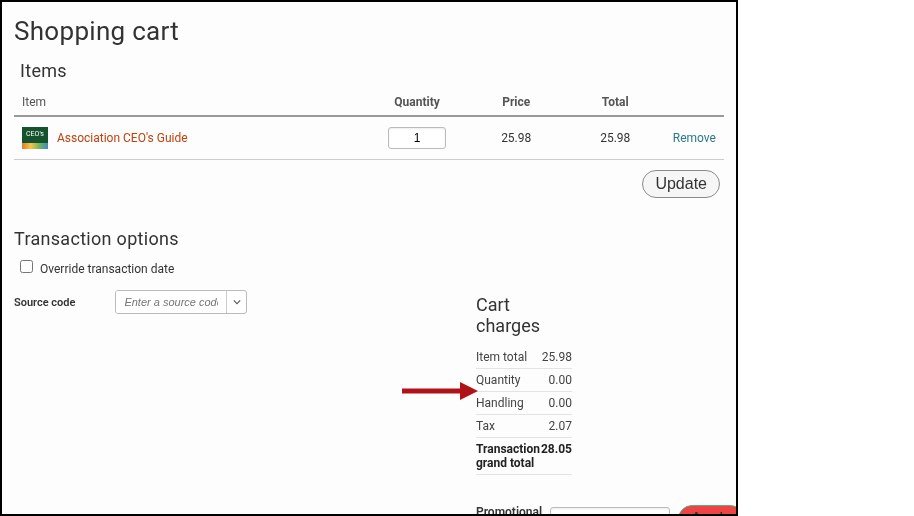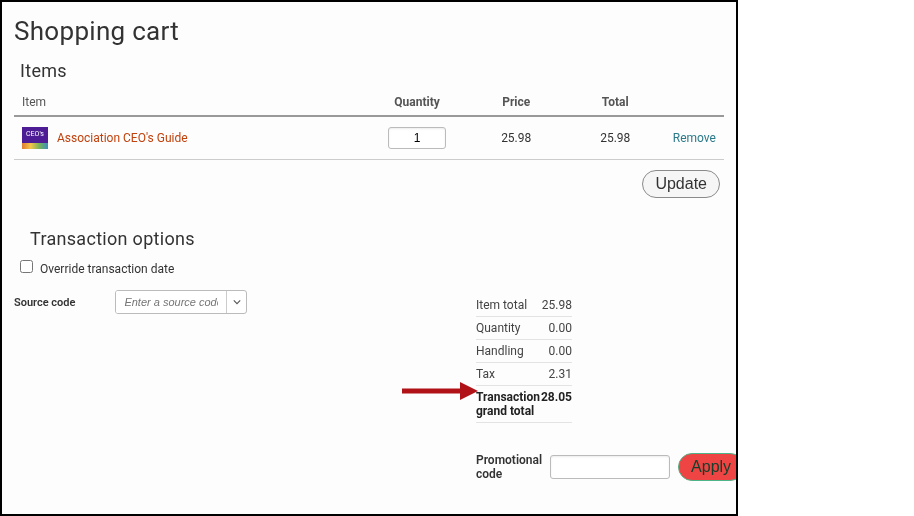--- a/index.html
+++ b/index.html
@@ -13,21 +13,21 @@
     overflow: hidden;
     background: #fdfdfd;
   }
   h1.page-title { font-size: 26px; font-weight: 400; margin: 4px 0 14px 0; color: #333; letter-spacing: 0.3px; }
   h2.section-title { font-size: 18px; font-weight: 400; margin: 4px 0 8px 6px; color: #333; letter-spacing: 0.3px; }
   table.items { width: 100%; border-collapse: collapse; font-size: 12px; }
   table.items thead th { text-align: left; font-weight: 400; color: #555; padding: 6px 8px; border-bottom: 2px solid #999; }
   table.items thead th.c { text-align: center; font-weight: bold; }
   table.items tbody td { padding: 10px 8px; border-bottom: 1px solid #ccc; vertical-align: middle; }
   .thumb {
-    width: 26px; height: 22px; display: inline-block; background: #4c1d95;
+    width: 26px; height: 22px; display: inline-block; background: #14532d;
     color: #fff; font-size: 7px; text-align: center; line-height: 14px;
     position: relative; vertical-align: middle; margin-right: 6px;
   }
   .thumb::after {
     content: ""; display: block; height: 6px; width: 100%;
     position: absolute; bottom: 0; left: 0;
     background: linear-gradient(90deg,#e07b2f,#f3c64a,#77b35a,#3a8cc1);
   }
   a.item-link { color: #c2410c; text-decoration: none; font-size: 12px; vertical-align: middle; }
   input.qty {
@@ -113,54 +113,55 @@
         </td>
       </tr>
     </tbody>
   </table>
 
   <div class="update-wrap">
     <button class="pill">Update</button>
   </div>
 
   <div class="trans">
-    <h2 class="section-title" style="margin-left:16px;">Transaction options</h2>
+    <h2 class="section-title" style="margin-left:0;">Transaction options</h2>
     <label class="chk">
       <input type="checkbox" style="">
       <span>Override transaction date</span>
     </label>
     <div class="src-row">
       <span class="lbl">Source code</span>
       <span class="combo">
         <input type="text" placeholder="Enter a source code" style="">
         <span class="caret">
           <svg viewBox="0 0 10 10">
               <path d="M1 3 L5 7 L9 3" fill="none" stroke="#555" stroke-width="1.4"></path>
             </svg>
         </span>
       </span>
     </div>
   </div>
 
   <div class="charges">
+    <h2>Cart charges</h2>
     <div class="row">
       <span>Item total</span>
       <span>25.98</span>
     </div>
     <div class="row">
       <span>Quantity</span>
       <span>0.00</span>
     </div>
     <div class="row">
       <span>Handling</span>
       <span>0.00</span>
     </div>
     <div class="row">
       <span>Tax</span>
-      <span>2.31</span>
+      <span>2.07</span>
     </div>
     <div class="row bold">
       <span>Transaction grand total</span>
       <span>28.05</span>
     </div>
 
     <div class="promo">
       <span>Promotional code</span>
       <input class="code" type="text" style="">
       <button class="pill green">Apply</button>

